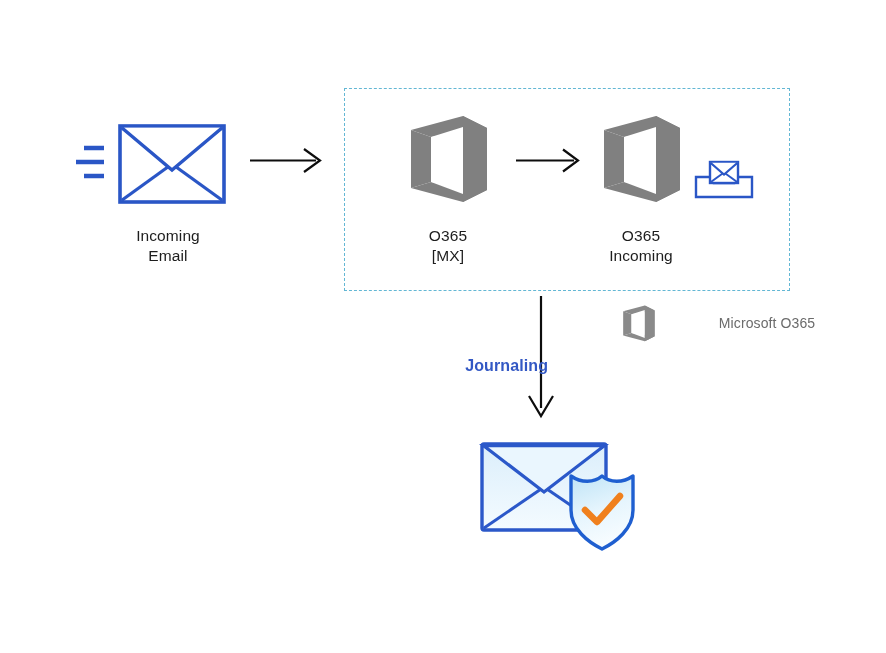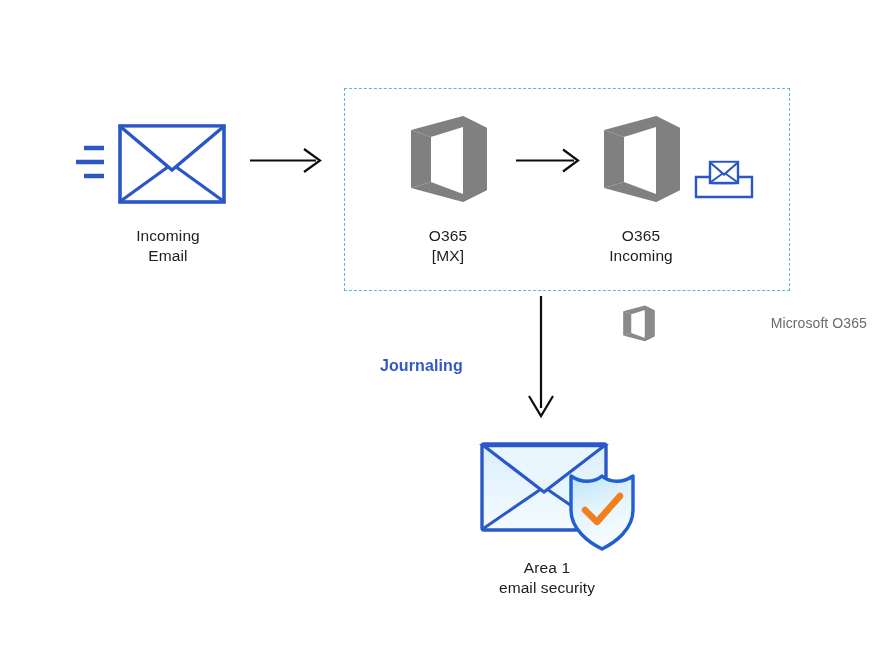--- a/index.html
+++ b/index.html
@@ -35,21 +35,21 @@
     letter-spacing: 0.1px;
   }
   .label-blue {
     color: #3358c4;
     font-weight: bold;
     font-size: 16px;
   }
   .label-gray {
     color: #6b6b6b;
     font-size: 14px;
-    text-align: right;
+    text-align: center;
     line-height: 18px;
   }
   
   .dashed-box {
     position: absolute;
     left: 344px;
     top: 88px;
     width: 446px;
     height: 203px;
     border: 1.6px dashed #63b7d4;
@@ -154,21 +154,21 @@
     </svg>
   </div>
   <div class="label label-gray" style="left:667px; top:314px; width:200px;">Microsoft O365</div>
 
   <div class="node" style="left:522px; top:296px;">
     <svg width="40" height="128" viewBox="0 0 40 128">
       <line x1="19" y1="0" x2="19" y2="112" stroke="#0d0d0d" stroke-width="2.2"></line>
       <path d="M 7 100 L 19 120 L 31 100" fill="none" stroke="#0d0d0d" stroke-width="2.2" stroke-linejoin="miter"></path>
     </svg>
   </div>
-  <div class="label label-blue" style="left:380px; top:356px; width:168px; text-align:left;">Journaling</div>
+  <div class="label label-blue" style="left:380px; top:356px; width:168px; text-align:right;">Journaling</div>
 
   <div class="node" style="left:466px; top:430px;">
     <svg width="172" height="122" viewBox="0 0 172 122">
       <defs>
         <linearGradient id="envGrad" x1="0" y1="0" x2="0" y2="1">
           <stop offset="0%" stop-color="#dbeefb"></stop>
           <stop offset="100%" stop-color="#f4fbff"></stop>
         </linearGradient>
         <linearGradient id="shieldGrad" x1="0" y1="0" x2="0.3" y2="1">
           <stop offset="0%" stop-color="#bfe4f7"></stop>
@@ -188,15 +188,14 @@
                C 115 53, 128 53, 136 46
                C 144 53, 157 53, 167 46
                L 167 80
                C 167 99, 150 112, 136 119
                C 122 112, 105 99, 105 80
                Z" fill="url(#shieldGrad)" stroke="#1f5fd0" stroke-width="3.4" stroke-linejoin="round"></path>
 
       <path d="M 119 80 L 131 92 L 154 66" fill="none" stroke="#f0801d" stroke-width="6.5" stroke-linecap="round" stroke-linejoin="round"></path>
     </svg>
   </div>
-  <div class="label" style="left:452px; top:558px; width:190px;"><span>Area 1</span><br><span>email security</span></div>
 
 </div>
 
 </body></html>

